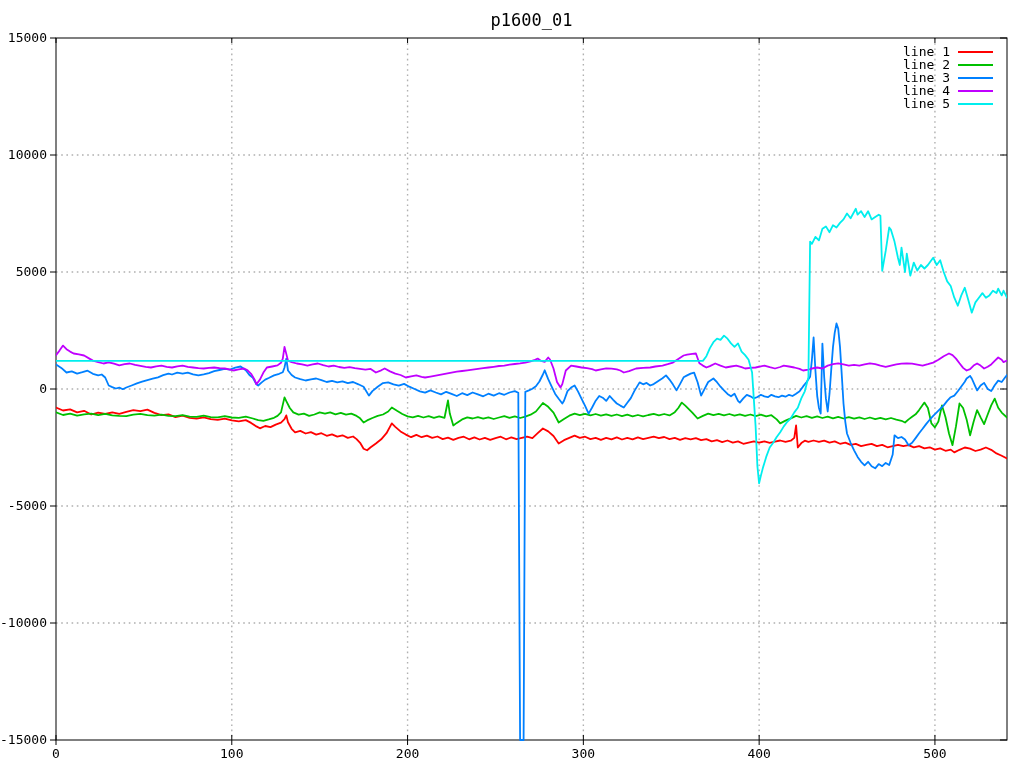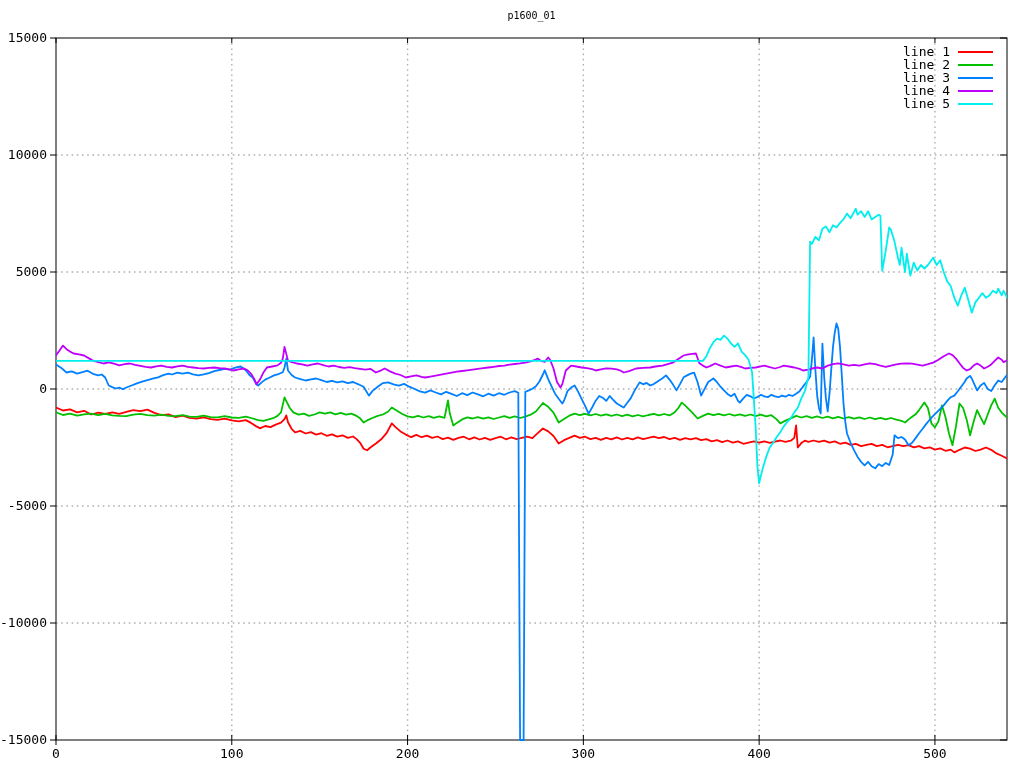--- a/index.html
+++ b/index.html
@@ -1,19 +1,19 @@
 <!DOCTYPE html>
 <html><head>
 <meta charset="utf-8">
 <style>
   html,body{margin:0;padding:0;background:#ffffff;}
   .screen{position:relative;width:1024px;height:768px;background:#ffffff;overflow:hidden;
           font-family:"DejaVu Sans Mono", monospace;}
   .chart-title{position:absolute;left:56px;top:10px;width:951px;text-align:center;
-               font-size:10px;color:#000;}
+               font-size:17px;color:#000;}
   #chart-svg{position:absolute;left:0;top:0;}
   text{font-family:"DejaVu Sans Mono", monospace;font-size:13px;fill:#000;}
 </style>
 </head>
 <body>
 
 <div class="screen">
   <div class="chart-title">p1600_01</div>
   <svg id="chart-svg" width="1024" height="768" viewBox="0 0 1024 768">
       <defs>

